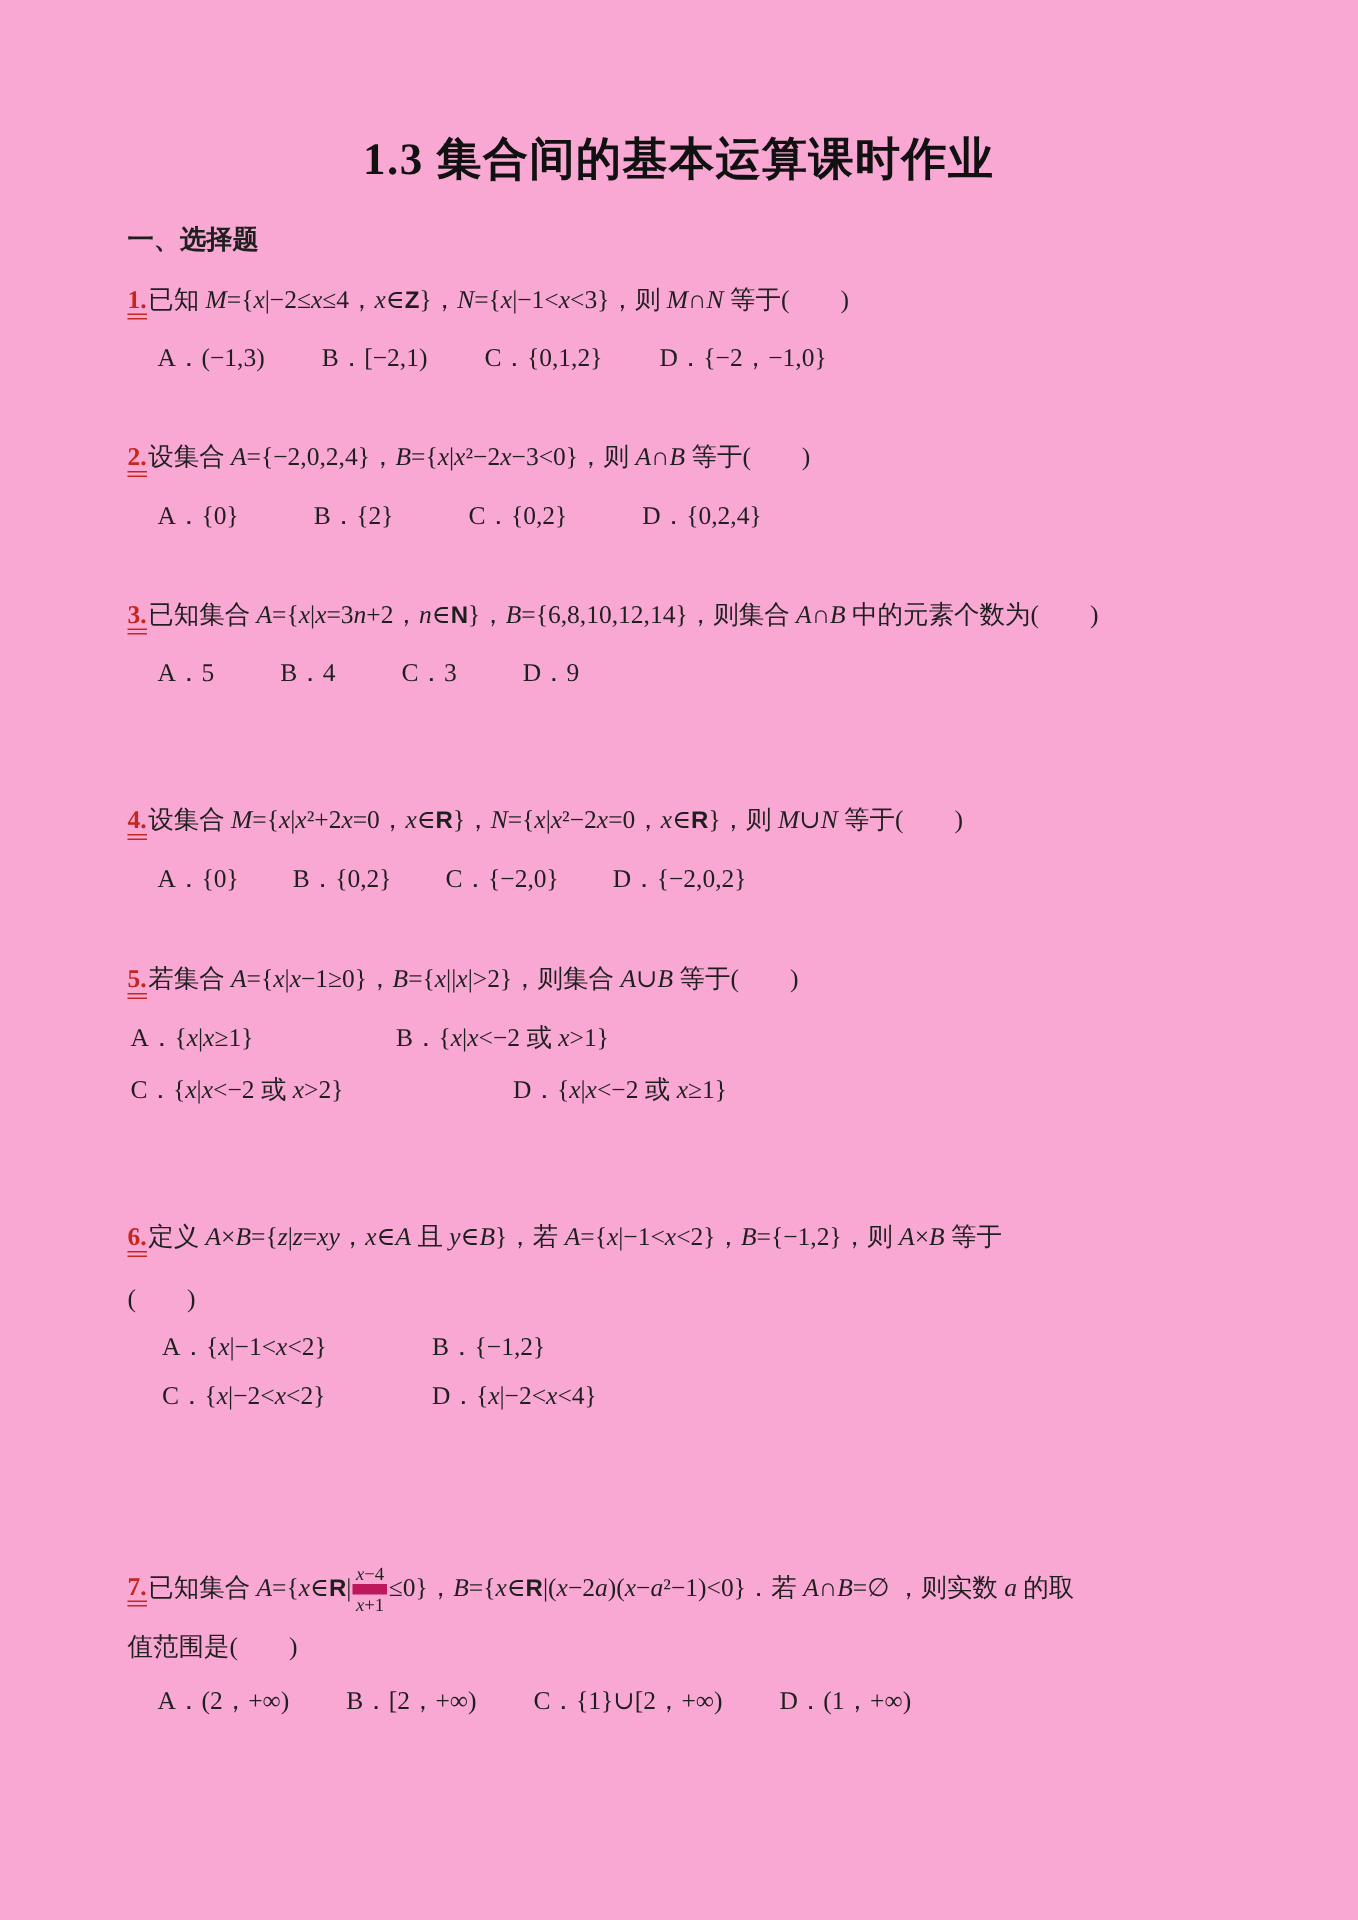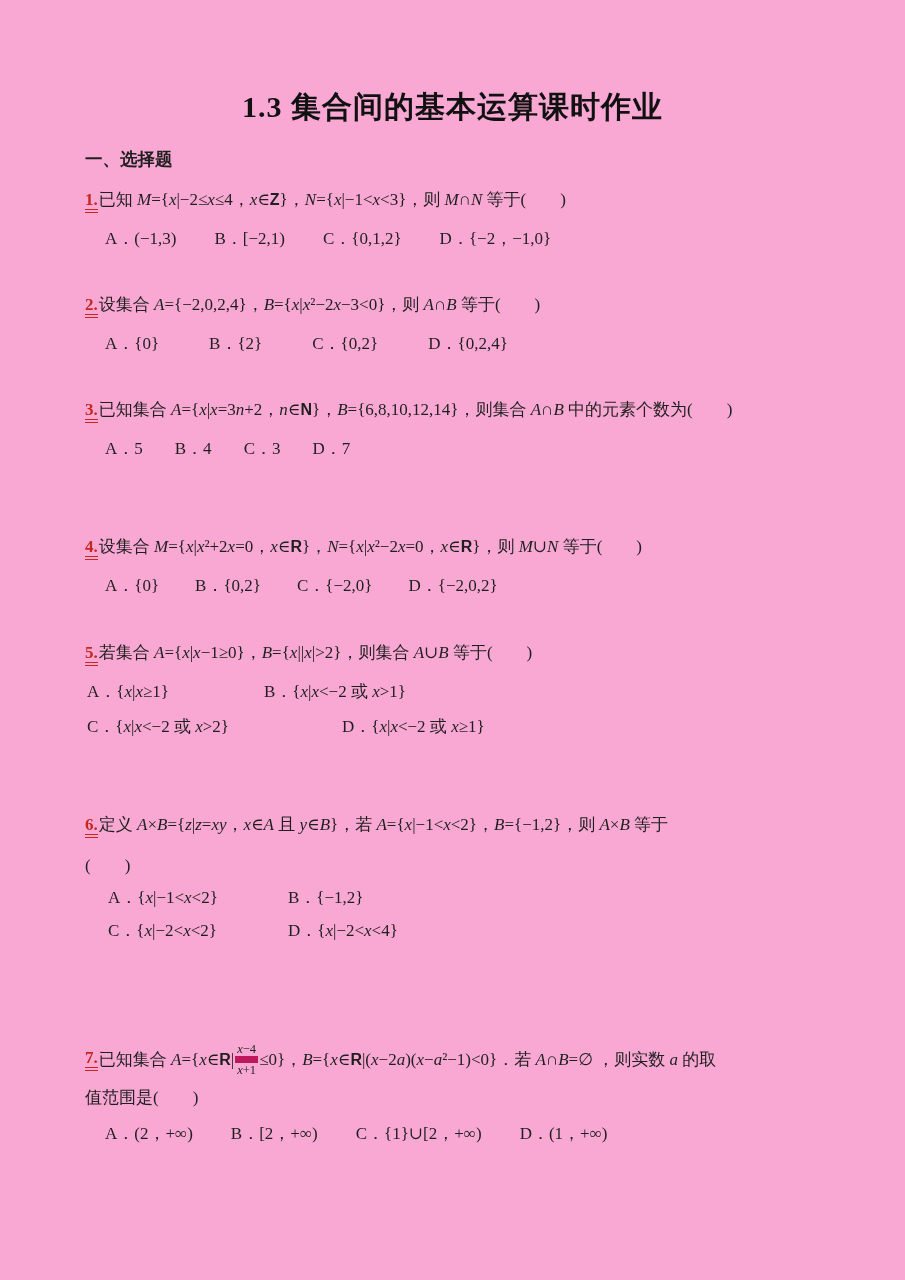--- a/index.html
+++ b/index.html
@@ -22,21 +22,21 @@
     display:inline-block;
     color:#c3271e;font-weight:bold;
     border-bottom:4px double #c3271e;
     line-height:19px;
     margin-right:1px;
   }
   .opts{display:flex;line-height:22px;white-space:nowrap;}
   .pl20{padding-left:20px}
   .pl23{padding-left:23px}
   .pl2{padding-left:2px}
-  .g30{gap:38px}.g34{gap:32px}.g36{gap:36px}.g38{gap:38px}.g50{gap:50px}
+  .g30{gap:38px}.g34{gap:44px}.g36{gap:36px}.g38{gap:38px}.g50{gap:50px}
   .cell177{display:inline-block;min-width:177px}
   .cell255{display:inline-block;min-width:255px}
   .cell180{display:inline-block;min-width:180px}
   .mt9{margin-top:9px}.mt10{margin-top:10px}.mt11{margin-top:11px}
   .mt13{margin-top:13px}.mt14{margin-top:14px}.mt15{margin-top:15px}
   .mt16{margin-top:19px}.mt17{margin-top:17px}
   .mt44{margin-top:44px}.mt45{margin-top:45px}
   .mt76{margin-top:76px}.mt100{margin-top:100px}
   .mi{font-style:italic;}
   .mb{font-weight:bold;font-family:"Liberation Sans","DejaVu Sans",sans-serif;font-size:16px;}
@@ -81,21 +81,21 @@
     </div>
 
     <div>
       <div class="line mt44">
         <span class="qnum">3.</span><span>已知集合 <span class="mi">A</span>={<span class="mi">x</span>|<span class="mi">x</span>=3<span class="mi">n</span>+2，<span class="mi">n</span>∈<span class="mb">N</span>}，<span class="mi">B</span>={6,8,10,12,14}，则集合 <span class="mi">A</span>∩<span class="mi">B</span> 中的元素个数为(　　)</span>
       </div>
       <div class="opts pl20 g34 mt15">
         <span>A．5</span>
         <span>B．4</span>
         <span>C．3</span>
-        <span>D．7</span>
+        <span>D．9</span>
       </div>
     </div>
 
     <div>
       <div class="line mt76">
         <span class="qnum">4.</span><span>设集合 <span class="mi">M</span>={<span class="mi">x</span>|<span class="mi">x</span>²+2<span class="mi">x</span>=0，<span class="mi">x</span>∈<span class="mb">R</span>}，<span class="mi">N</span>={<span class="mi">x</span>|<span class="mi">x</span>²−2<span class="mi">x</span>=0，<span class="mi">x</span>∈<span class="mb">R</span>}，则 <span class="mi">M</span>∪<span class="mi">N</span> 等于(　　)</span>
       </div>
       <div class="opts pl20 g36 mt15">
         <span>A．{0}</span>
         <span>B．{0,2}</span>

